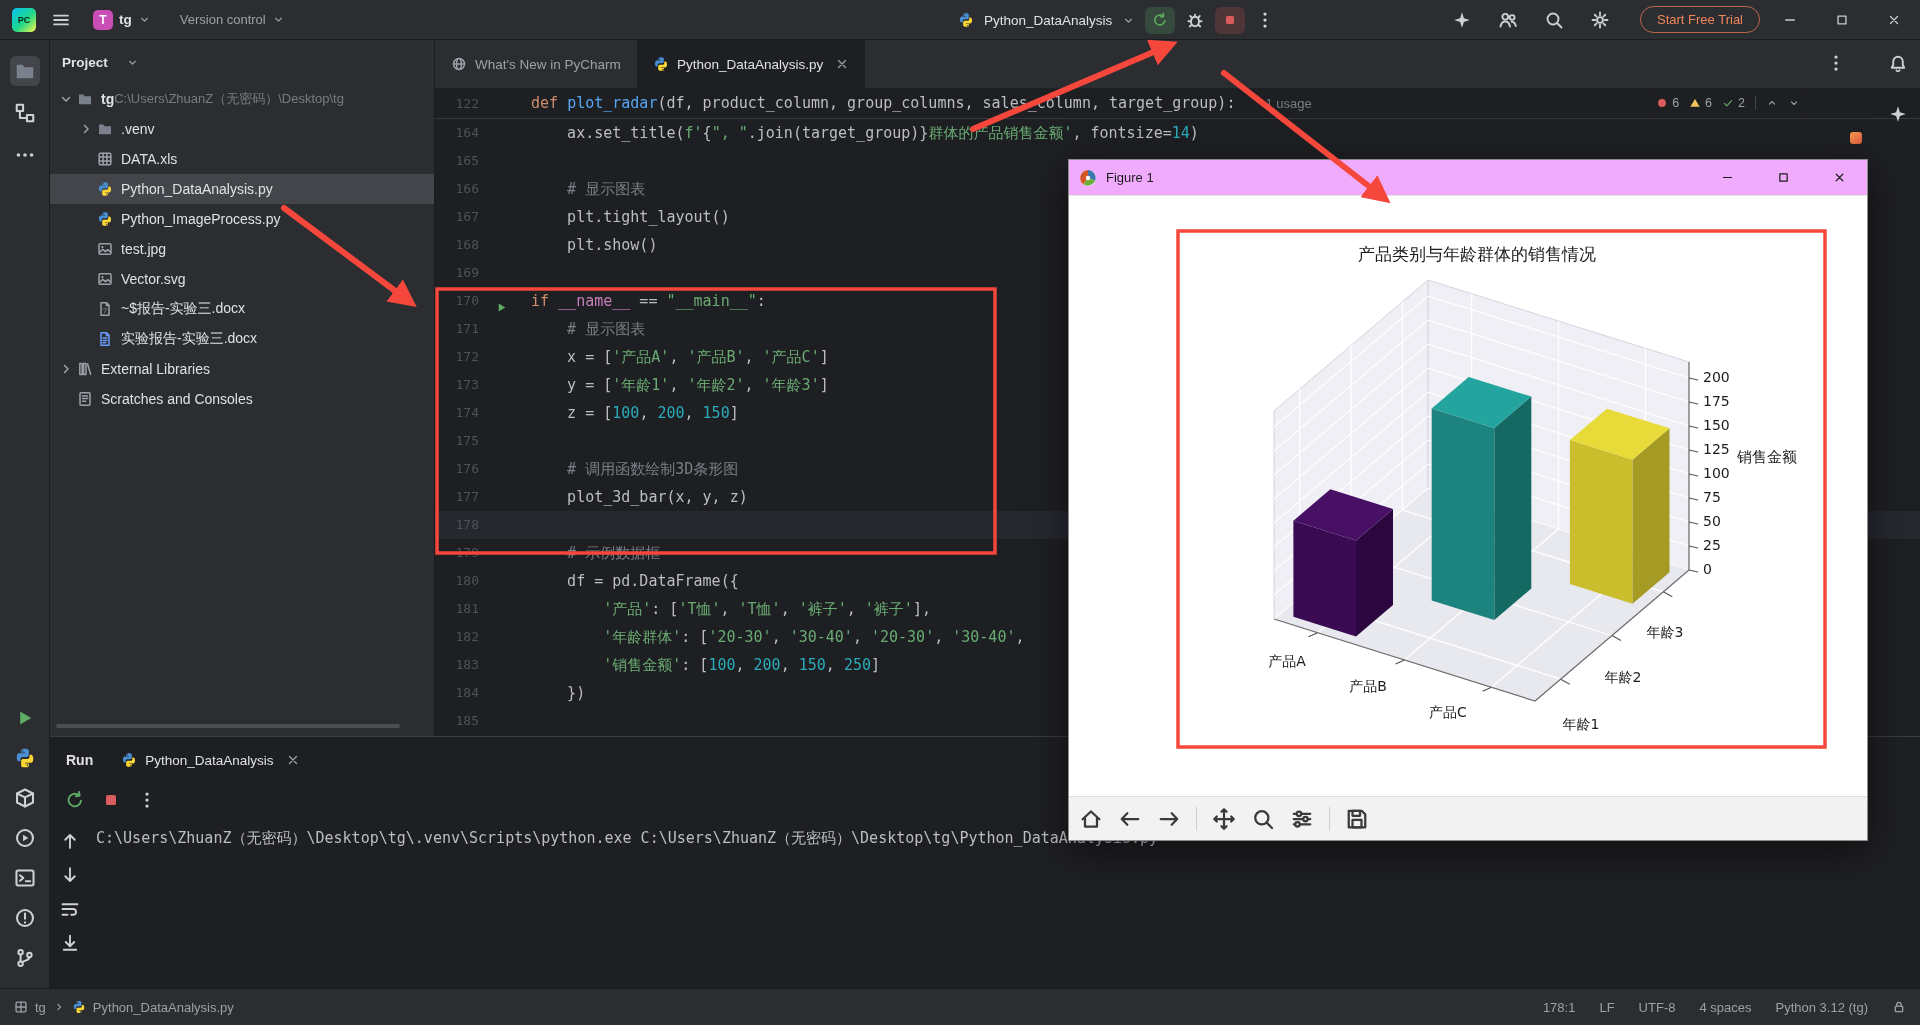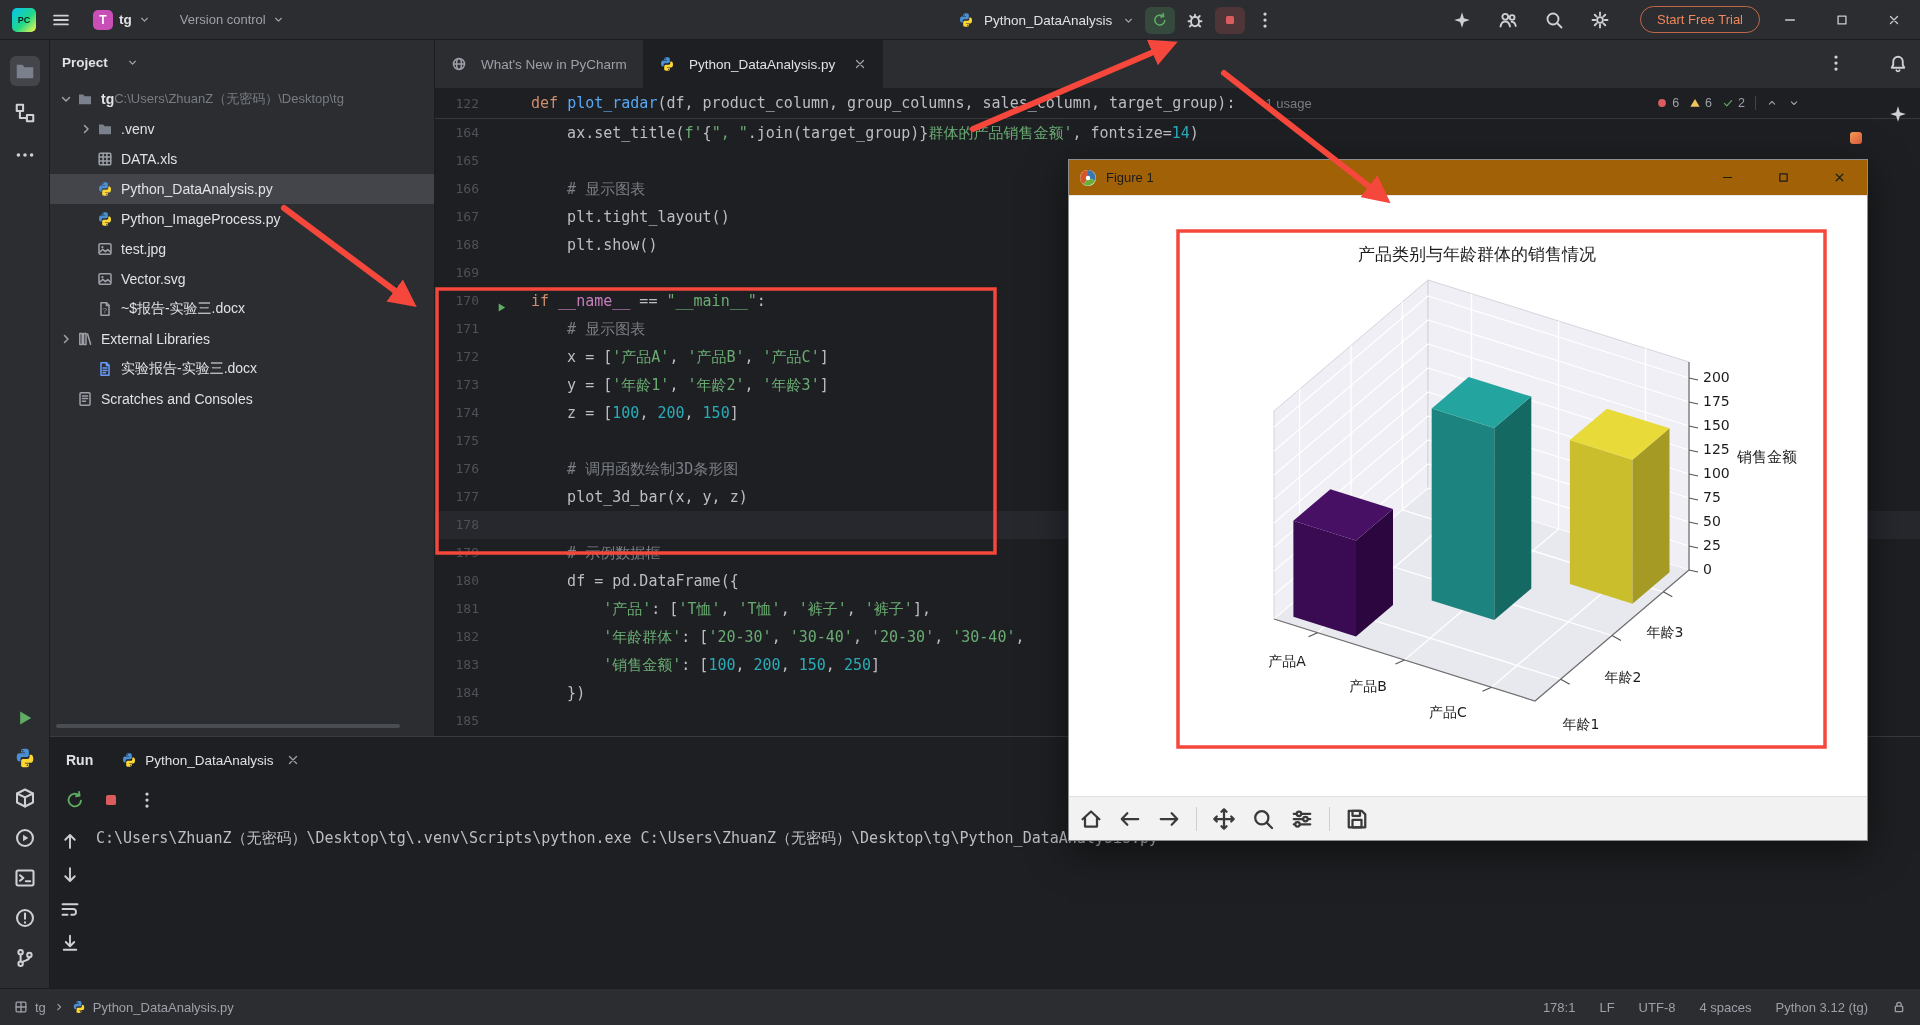--- a/index.html
+++ b/index.html
@@ -48,21 +48,21 @@
 .tree-row.selected{background:#43454a}
 .tree-chevron{width:16px;height:16px;margin-right:3px;color:#9da0a8;flex:none}
 .tree-icon{width:16px;height:16px;margin-right:8px;flex:none}
 .tree-suffix{color:#787c82;font-size:13px;overflow:hidden;text-overflow:ellipsis}
 .bold{font-weight:700}
 .proj-scrollbar{position:absolute;left:6px;right:34px;bottom:8px;height:4px;border-radius:2px;background:#4a4d52}
 
 
 .editor{position:absolute;top:40px;left:435px;right:0;bottom:289px;background:#1e1f22;z-index:3;overflow:hidden}
 .tabbar{height:48px;background:#2b2d30;display:flex;align-items:stretch}
-.tab{display:inline-flex;align-items:center;gap:14px;padding:0 16px;font-size:13.5px;color:#9da0a8;cursor:pointer}
+.tab{display:inline-flex;align-items:center;gap:8px;padding:0 16px;font-size:13.5px;color:#9da0a8;cursor:pointer}
 .tab.active{background:#1e1f22;color:#dfe1e5}
 .tab-close{width:14px;height:14px;color:#9da0a8;margin-left:4px;cursor:pointer}
 .sticky-row{display:flex;align-items:center;height:31px;background:#1e1f22;border-bottom:1px solid #35373b;font:15px "DejaVu Sans Mono",monospace}
 .line-num{width:44px;text-align:right;color:#4e5157;font-size:13px;flex:none;font-family:"DejaVu Sans Mono",monospace}
 .gutter-slot{width:52px;flex:none;display:flex;align-items:center;padding-left:16px}
 .line-content{white-space:pre}
 .usage{color:#787c82;font-size:13px;margin-left:30px;font-family:"Liberation Sans",sans-serif;cursor:pointer}
 #code-lines{font:15px "DejaVu Sans Mono",monospace}
 .code-line{display:flex;height:28px;line-height:28px}
 .code-line.active{background:#26282e}
@@ -87,21 +87,21 @@
 .console{font:15px "DejaVu Sans Mono",monospace;color:#bcbec4;padding:12px 0 0 6px;white-space:pre;flex:1;overflow:hidden}
 
 
 .status-bar{position:absolute;bottom:0;left:0;right:0;height:37px;background:#2b2d30;border-top:1px solid #1b1c1e;display:flex;align-items:center;gap:7px;padding:0 14px;color:#9da0a8;z-index:10}
 .sb-crumb{cursor:pointer}
 .sb-right{margin-left:auto;display:flex;align-items:center;gap:24px}
 .sb-right span{cursor:pointer}
 
 
 .figure-window{position:absolute;left:1068px;top:159px;width:800px;height:682px;background:#fff;z-index:50;box-shadow:0 10px 36px rgba(0,0,0,.5);border:1px solid #8d8d8d;display:flex;flex-direction:column}
-.fw-titlebar{height:36px;display:flex;align-items:center;background:#a16207;border-bottom:1px solid #e6e6e6;padding-left:10px;flex:none}
+.fw-titlebar{height:36px;display:flex;align-items:center;background:#f0abfc;border-bottom:1px solid #e6e6e6;padding-left:10px;flex:none}
 .fw-logo{width:18px;height:18px}
 .fw-title{font-size:13px;color:#1c1c1c;margin-left:9px}
 .fw-spacer{flex:1}
 .fw-btn{width:56px;height:36px;display:flex;align-items:center;justify-content:center;color:#1c1c1c;cursor:pointer}
 .fw-btn svg{width:13px;height:13px}
 .fw-content{height:600px;background:#fff;flex:none}
 .fw-toolbar{flex:1;background:#f2f2f2;border-top:1px solid #e0e0e0;display:flex;align-items:center;gap:15px;padding-left:10px}
 .fw-tool{width:24px;height:24px;color:#3a3a3a;cursor:pointer}
 .fw-sep{width:1px;height:24px;background:#cfcfcf}
 .chart-svg{font-family:"DejaVu Sans",sans-serif}
@@ -366,37 +366,37 @@
       </div>
       <div class="tree-row" style="padding-left: 28px;">
         <span class="tree-chevron"></span>
         <span class="tree-icon" style="color: rgb(157, 160, 168);"><svg viewBox="0 0 16 16" fill="none" stroke="currentColor" stroke-width="1.5" stroke-linecap="round" stroke-linejoin="round">
             <path d="M4 1.8h5.6l2.4 2.4v10H4z"></path>
             <path d="M9.4 1.8v2.6H12"></path>
             <text x="7.8" y="11.5" font-size="7.5" fill="currentColor" stroke="none" text-anchor="middle" font-family="sans-serif">?</text>
           </svg></span>
         <span class="tree-label">~$报告-实验三.docx</span>
       </div>
-      <div class="tree-row" style="padding-left: 8px;">
-        <span class="tree-chevron"><svg viewBox="0 0 16 16" fill="none" stroke="currentColor" stroke-width="1.5" stroke-linecap="round" stroke-linejoin="round">
-            <path d="M6.5 4.5L10 8l-3.5 3.5"></path>
-          </svg></span>
-        <span class="tree-icon" style="color: rgb(157, 160, 168);"><svg viewBox="0 0 16 16" fill="none" stroke="currentColor" stroke-width="1.5" stroke-linecap="round" stroke-linejoin="round">
-            <path d="M2.8 2.5h2.4v11H2.8zM6.6 2.5H9v11H6.6z"></path>
-            <path d="M10.6 3l3 10.3"></path>
-          </svg></span>
-        <span class="tree-label">External Libraries</span>
-      </div>
       <div class="tree-row" style="padding-left: 28px;">
         <span class="tree-chevron"></span>
         <span class="tree-icon" style="color: rgb(106, 155, 250);"><svg viewBox="0 0 16 16" fill="none" stroke="currentColor" stroke-width="1.5" stroke-linecap="round" stroke-linejoin="round">
             <path d="M4 1.8h5.6l2.4 2.4v10H4z"></path>
             <path d="M9.4 1.8v2.6H12M6 7h4M6 9.4h4M6 11.8h2.5"></path>
           </svg></span>
         <span class="tree-label">实验报告-实验三.docx</span>
+      </div>
+      <div class="tree-row" style="padding-left: 8px;">
+        <span class="tree-chevron"><svg viewBox="0 0 16 16" fill="none" stroke="currentColor" stroke-width="1.5" stroke-linecap="round" stroke-linejoin="round">
+            <path d="M6.5 4.5L10 8l-3.5 3.5"></path>
+          </svg></span>
+        <span class="tree-icon" style="color: rgb(157, 160, 168);"><svg viewBox="0 0 16 16" fill="none" stroke="currentColor" stroke-width="1.5" stroke-linecap="round" stroke-linejoin="round">
+            <path d="M2.8 2.5h2.4v11H2.8zM6.6 2.5H9v11H6.6z"></path>
+            <path d="M10.6 3l3 10.3"></path>
+          </svg></span>
+        <span class="tree-label">External Libraries</span>
       </div>
       <div class="tree-row" style="padding-left: 8px;">
         <span class="tree-chevron"></span>
         <span class="tree-icon" style="color: rgb(157, 160, 168);"><svg viewBox="0 0 16 16" fill="none" stroke="currentColor" stroke-width="1.5" stroke-linecap="round" stroke-linejoin="round">
             <rect x="3" y="1.8" width="10" height="12.4" rx="1"></rect>
             <path d="M5.4 5h5.2M5.4 7.6h5.2M5.4 10.2h3.2"></path>
           </svg></span>
         <span class="tree-label">Scratches and Consoles</span>
       </div>
     </div>

